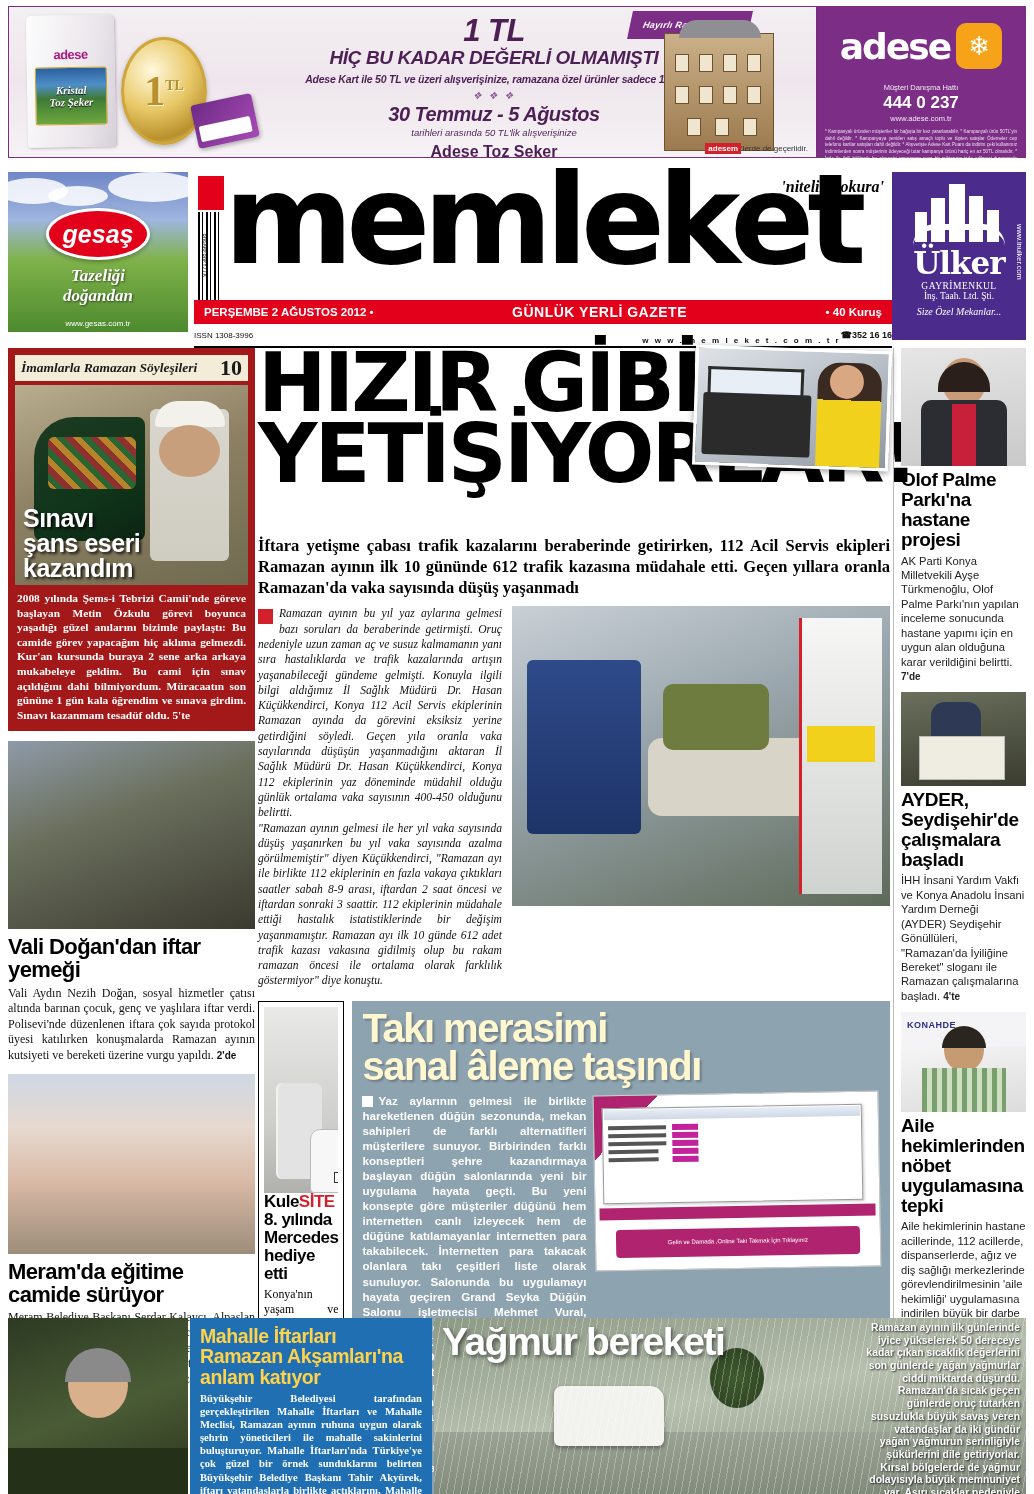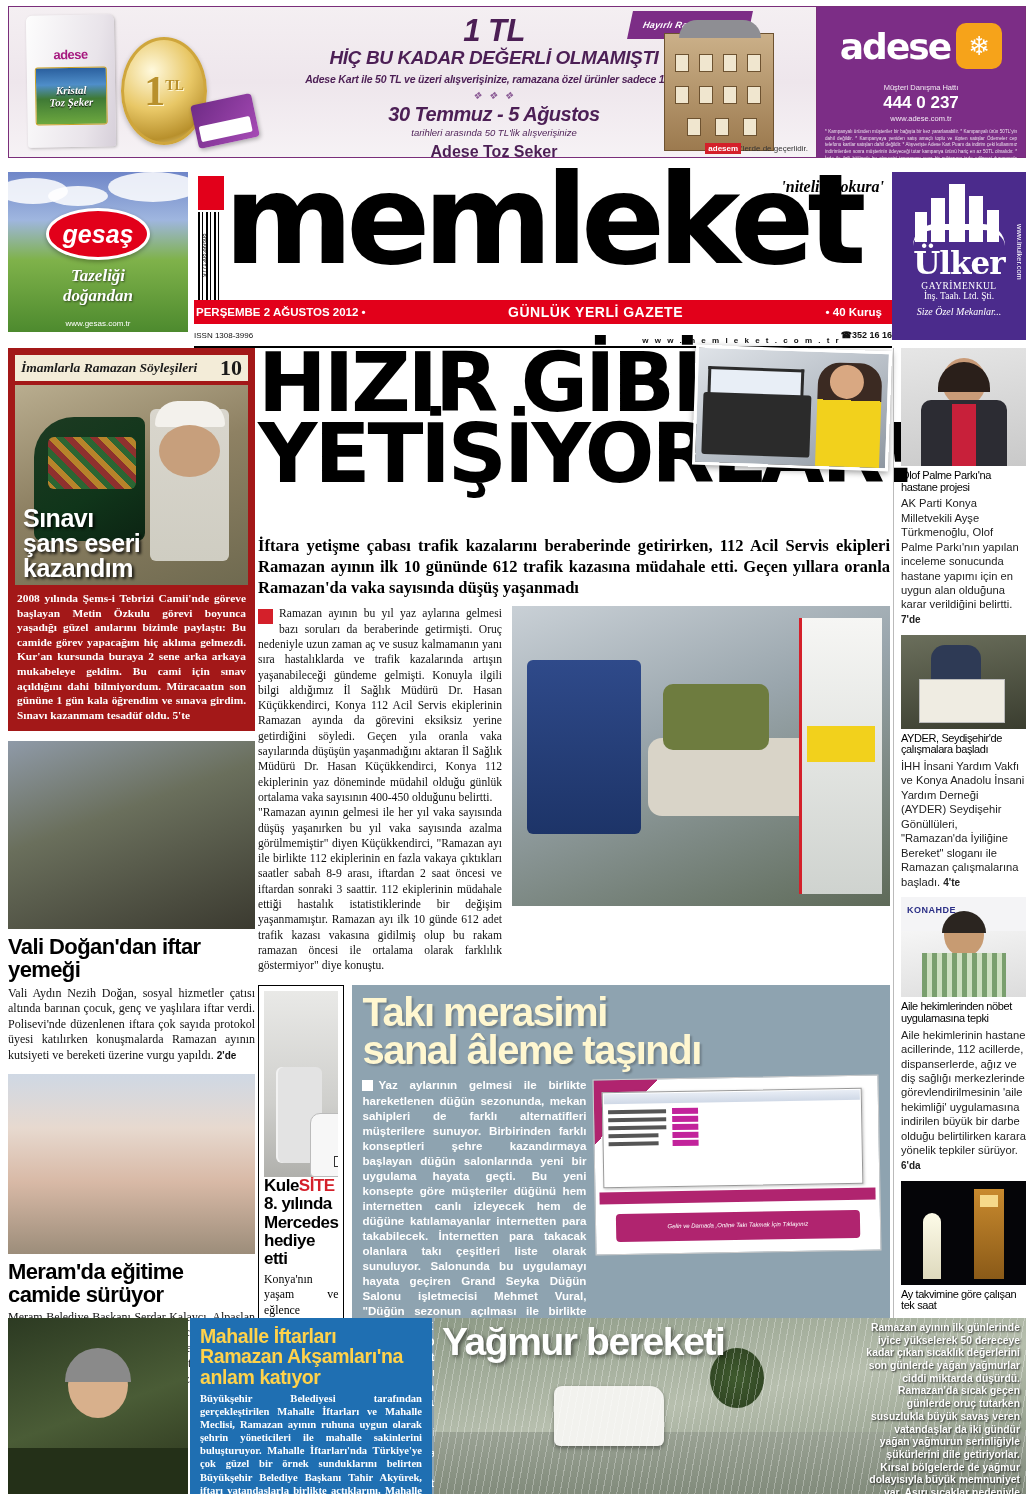--- a/index.html
+++ b/index.html
@@ -155,21 +155,21 @@
     color:#000;
   }
   .mh-slogan {
     position:absolute; right:8px; top:6px; font-size:16px; font-style:italic;
     font-family:"Liberation Serif",serif; font-weight:bold;
   }
   .mh-redbar {
     position:absolute; left:6px; right:0; top:128px; height:24px; background:#e2001a;
     color:#fff; display:flex; align-items:center; font-size:11.5px; font-weight:bold;
   }
-  .mh-redbar .l { padding-left:2px; }
+  .mh-redbar .l { padding-left:10px; }
   .mh-redbar .c { flex:1 1 auto; text-align:center; font-size:14px; letter-spacing:.5px;}
   .mh-redbar .r { padding-right:10px; }
   .mh-line2 {
     position:absolute; left:6px; right:0; top:152px; height:24px;
     display:flex; align-items:center; font-size:8px; color:#111;
     border-bottom:2px solid #000;
   }
   .mh-line2 .c { flex:1 1 auto; text-align:right; letter-spacing:2px; font-weight:bold;margin-top:11px; }
   .mh-line2 .r { font-weight:bold; font-size:9px;}
   .mh-ulker {
@@ -251,39 +251,39 @@
                        background:#2b2b2b; border-radius:3px;}
   .big-photo .screen { position:absolute; left:10px; bottom:40px; width:96px; height:56px;
                        background:#e8eef6; border:3px solid #2b2b2b; border-bottom:none;}
   .big-photo .person { position:absolute; right:6px; top:10px; width:64px; height:104px;
                        background:linear-gradient(180deg,#3b2a22 0 36%, #f2d11c 36% 100%); border-radius:22px 22px 0 0;}
   .big-photo .head2  { position:absolute; right:24px; top:12px; width:34px; height:34px;
                        background:#d9a882; border-radius:50%;}
   .deck { font-family:"Liberation Serif",serif; font-size:16.5px; line-height:1.26;
           font-weight:bold; text-align:justify; }
   .body-col { font-family:"Liberation Serif",serif; font-size:11.6px; line-height:1.32;
-              text-align:justify; color:#111; }
+              text-align:justify; color:#111;font-style:italic; }
   .redtag { background:#d4202a; color:#fff; font-weight:bold; font-size:12px;
             padding:3px 6px; display:inline-block; border-right:6px solid #000;
             box-shadow:2px 2px 0 #000; letter-spacing:-.2px;}
   .amb-photo { height:300px; background:linear-gradient(160deg,#c9d0d6,#9aa6ad 40%,#5e6a58);
                position:relative; overflow:hidden;}
   .taki-box { background:#8ea3b0; padding:8px 10px 10px; display:flex; flex-direction:column; }
   .taki-h { color:#fff7d0; font-weight:bold; font-size:40px; line-height:.95; letter-spacing:-1.5px;
             text-shadow:2px 2px 2px rgba(0,0,0,.22); }
   .taki-p { color:#fff; font-weight:bold; font-size:11.6px; line-height:1.3; text-align:justify; }
   .kule-box { border:1px solid #000; padding:5px; }
   .kule-h { font-weight:bold; font-size:17px; line-height:1.06; letter-spacing:-.5px; }
   .kule-h .red { color:#d4202a; }
   .kule-p { font-family:"Liberation Serif",serif; font-size:11.8px; line-height:1.32; text-align:justify;}
   .web-shot { position:relative; width:100%; height:100%; background:#fff; overflow:hidden;
               border:1px solid #ccc; }
 
   
-  .rc-h { font-weight:normal; font-size:11px; line-height:1.06; letter-spacing:-.4px; margin:4px 0 3px;}
+  .rc-h { font-weight:bold; font-size:19px; line-height:1.06; letter-spacing:-.4px; margin:4px 0 3px;}
   .rc-p { font-size:11.2px; line-height:1.29; color:#222; text-align:left; }
   .rc-img { width:100%; }
 
   
   .bottom { position:absolute; left:8px; top:1318px; width:1018px; height:184px; display:flex; gap:2px; }
   .bt-photo { width:180px; background:linear-gradient(160deg,#2c3a22,#4a5c36 50%,#283019); }
   .bt-blue { width:242px; background:#1f6fb2; color:#fff; padding:8px 10px; }
   .bt-blue h3 { color:#ffd24a; font-size:19.5px; line-height:1.04; font-weight:bold; letter-spacing:-.4px;}
   .bt-blue p { font-family:"Liberation Serif",serif; font-weight:bold; font-size:10.6px;
                line-height:1.24; text-align:justify; margin-top:5px;}
@@ -514,21 +514,21 @@
         </div>
 
         <div class="taki-box" style="flex:1 1 auto;">
           <div class="taki-h">Takı merasimi</div>
           <div class="taki-h">sanal âleme taşındı</div>
 
           <div style="display:flex; gap:8px; margin-top:8px;">
             <div style="width:224px;" class="taki-p">
               <span style="float:left;width:11px;height:11px;background:#fff;margin:3px 5px 0 0;"></span><span>Yaz aylarının gelmesi ile birlikte hareketlenen düğün sezonunda, mekan sahipleri de farklı alternatifleri müşterilere sunuyor. Birbirinden farklı konseptleri şehre kazandırmaya başlayan düğün salonlarında yeni bir uygulama hayata geçti. Bu yeni konsepte göre müşteriler düğünü hem internetten canlı izleyecek hem de düğüne katılamayanlar internetten para takabilecek. İnternetten para takacak olanlara takı çeşitleri liste olarak sunuluyor. Salonunda bu uygulamayı hayata geçiren Grand Seyka Düğün Salonu işletmecisi Mehmet Vural, "Düğün sezonun açılması ile birlikte yenilikleri Konya'ya getirmeye devam ediyoruz. Düğün anında internetten yüksek kalitede düğünü canlı olarak vermekle birlikte düğüne katılamayan davetlilere internet üzerinden takı takma imkânı sunuyoruz. Misafirler internet üzerinden düğünü izlerken aynı zamanda online</span>
             </div>
-            <div style="flex:1 1 auto;font-style:italic;">
+            <div style="flex:1 1 auto;">
               <div class="web-shot" style="height:176px;background:linear-gradient(135deg,#b0246f 0 14%,#ffffff 14% 100%);transform:rotate(-1deg);">
                 <div style="position:absolute;left:8px;top:12px;right:16px;height:96px;background:#fff;border:1px solid #999;box-shadow:1px 1px 3px rgba(0,0,0,.25);"></div>
                 <div style="position:absolute;left:10px;top:14px;right:18px;height:10px;background:linear-gradient(180deg,#e8edf5,#cfd8e6);"></div>
                 <div style="position:absolute;left:14px;top:30px;width:58px;height:4px;background:#555;"></div>
                 <div style="position:absolute;left:14px;top:38px;width:58px;height:4px;background:#555;"></div>
                 <div style="position:absolute;left:14px;top:46px;width:58px;height:4px;background:#555;"></div>
                 <div style="position:absolute;left:14px;top:54px;width:50px;height:4px;background:#555;"></div>
                 <div style="position:absolute;left:14px;top:62px;width:50px;height:4px;background:#555;"></div>
                 <div style="position:absolute;left:78px;top:29px;width:26px;height:6px;background:#c2239b;"></div>
                 <div style="position:absolute;left:78px;top:37px;width:26px;height:6px;background:#c2239b;"></div>

